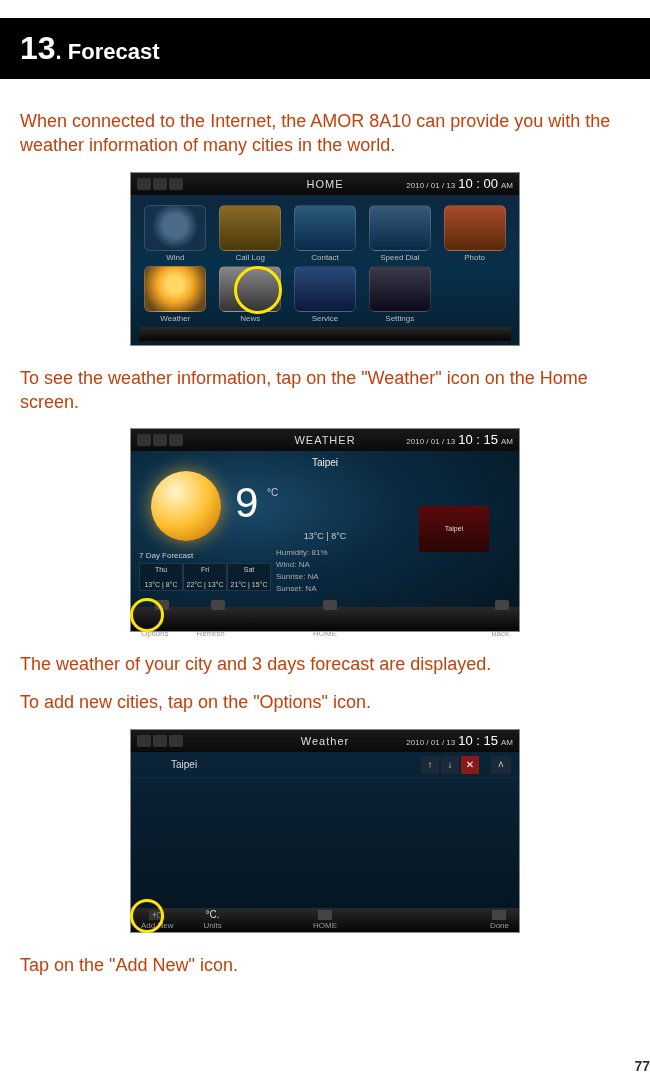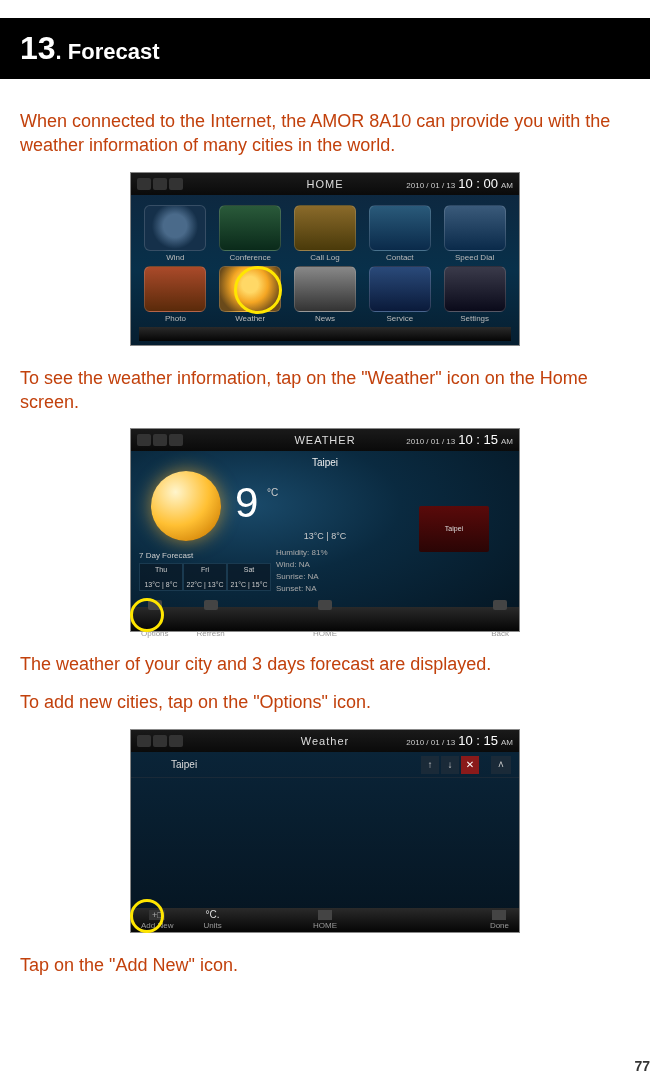--- a/index.html
+++ b/index.html
@@ -137,21 +137,21 @@
   .forecast-cell {
     width: 44px; background: rgba(10,26,40,0.8); border: 1px solid #1a3a50;
     text-align: center; color: #ccc; font-size: 7px; padding: 2px 0;
   }
   .forecast-cell .day { display:block; margin-bottom:8px; }
   .weather-toolbar {
     position: absolute; left: 0; right: 0; bottom: 0; height: 24px;
     background: linear-gradient(#2a2a2a,#050505);
     display: flex; align-items: center; color: #999; font-size: 8px;
   }
-  .tb-item { display: flex; flex-direction: column; align-items: center; gap: 19px; }
+  .tb-item { display: flex; flex-direction: column; align-items: flex-end; gap: 19px; }
   .tb-item .tb-icon { width: 14px; height: 10px; background: #444; border-radius: 2px; }
   .tb-options { margin-left: 10px; }
   .tb-refresh { margin-left: 28px; }
   .tb-home { position: absolute; left: 50%; transform: translateX(-50%); }
   .tb-back { position: absolute; right: 10px; }
 
   
   .cities-bg {
     background: linear-gradient(#0a2438,#051420);
     height: 180px; position: relative;
@@ -215,24 +215,20 @@
         <span class="time-small">2010 / 01 / 13</span>
         <span class="time-big">10 : 00</span>
         <span class="time-small">AM</span>
       </div>
     </div>
     <div class="home-bg">
       <div class="app-grid" id="app-grid">
           <div class="app-cell">
             <div class="app-icon dial-shape"></div>
             <div class="app-label">Wind</div>
-          </div>
-          <div class="app-cell">
-            <div class="app-icon conf-shape"></div>
-            <div class="app-label">Conference</div>
           </div>
           <div class="app-cell">
             <div class="app-icon log-shape"></div>
             <div class="app-label">Call Log</div>
           </div>
           <div class="app-cell">
             <div class="app-icon contact-shape"></div>
             <div class="app-label">Contact</div>
           </div>
           <div class="app-cell">

